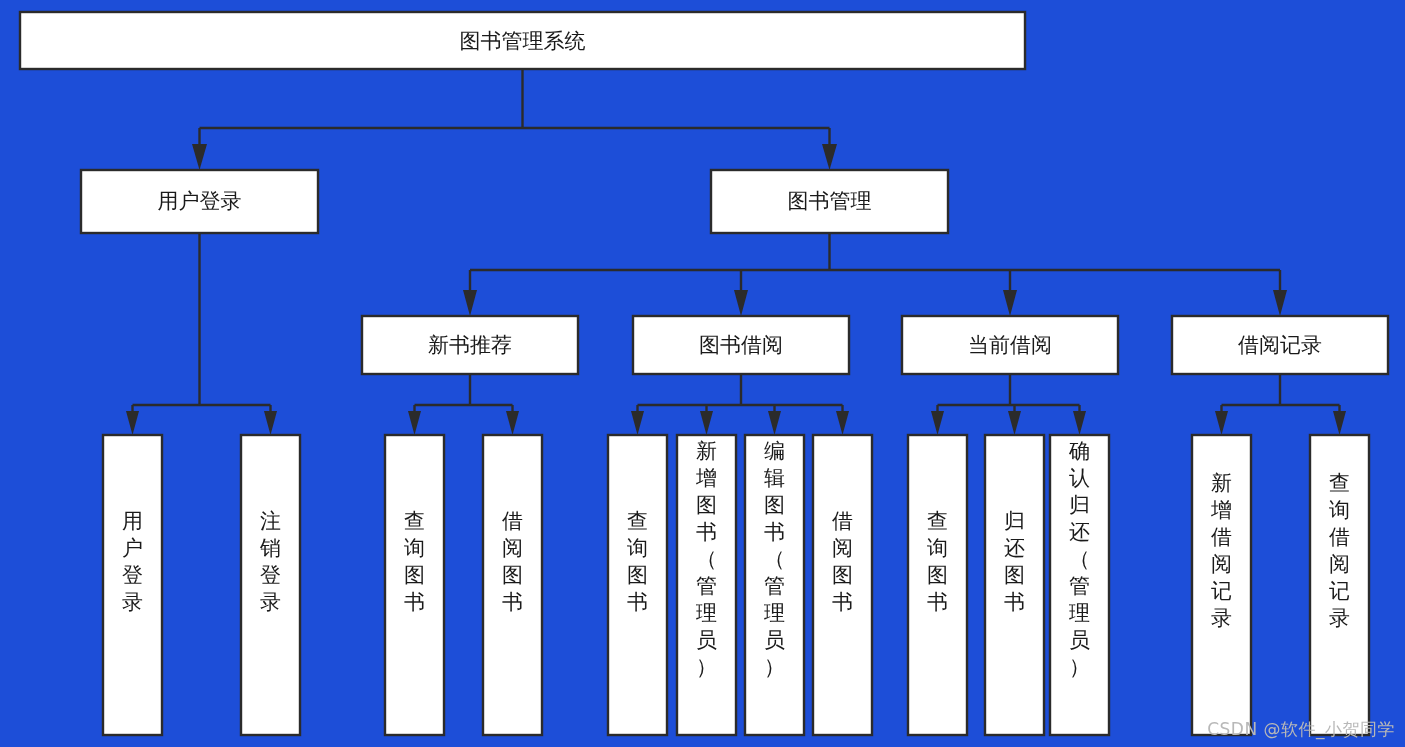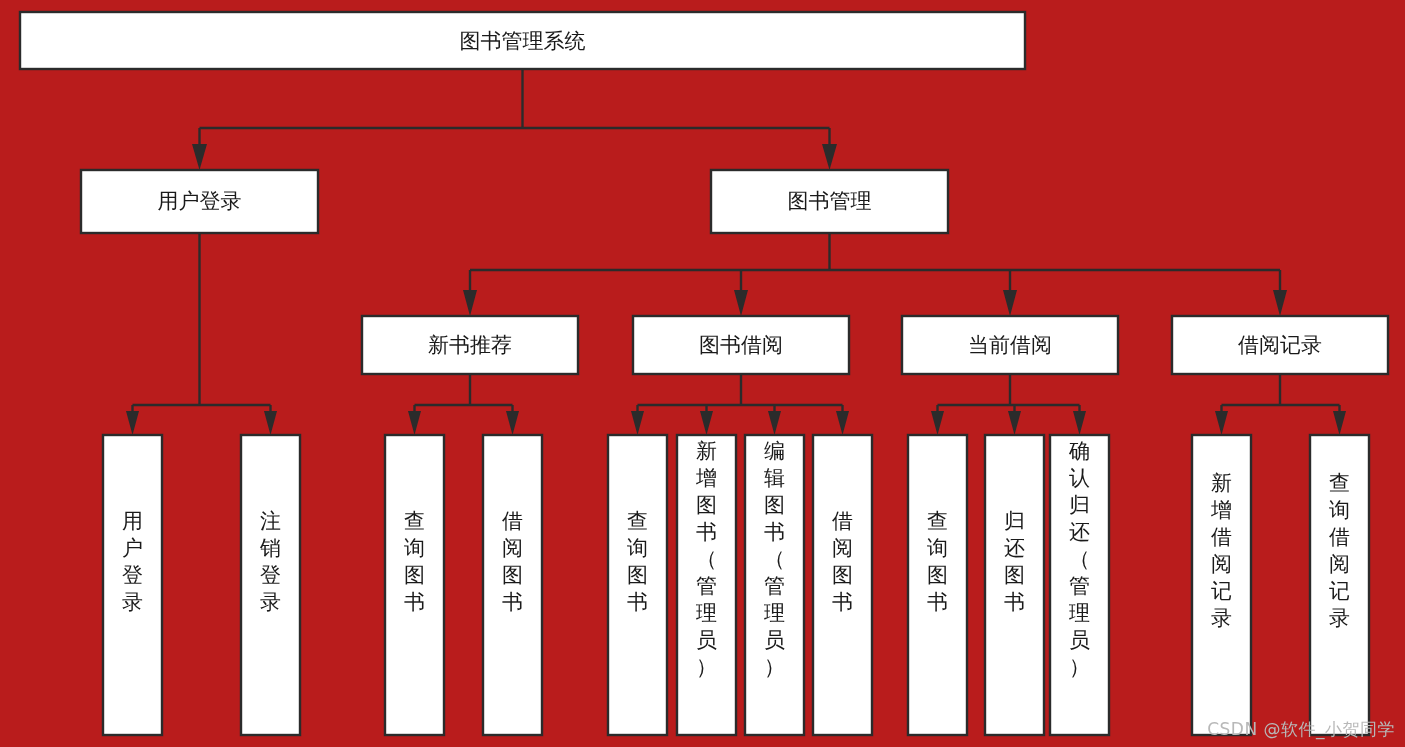--- a/index.html
+++ b/index.html
@@ -10,21 +10,21 @@
   body {
     width: 1405px;
     height: 747px;
     font-family: "DejaVu Sans", "Liberation Sans", sans-serif;
     overflow: hidden;
   }
   #diagram-root {
     position: relative;
     width: 1405px;
     height: 747px;
-    background: #b91c1c;
+    background: #1d4ed8;
     text-decoration: underline;
   }
   svg#flow-svg {
     position: absolute;
     left: 0;
     top: 0;
     width: 1405px;
     height: 747px;
     display: block;
   }

